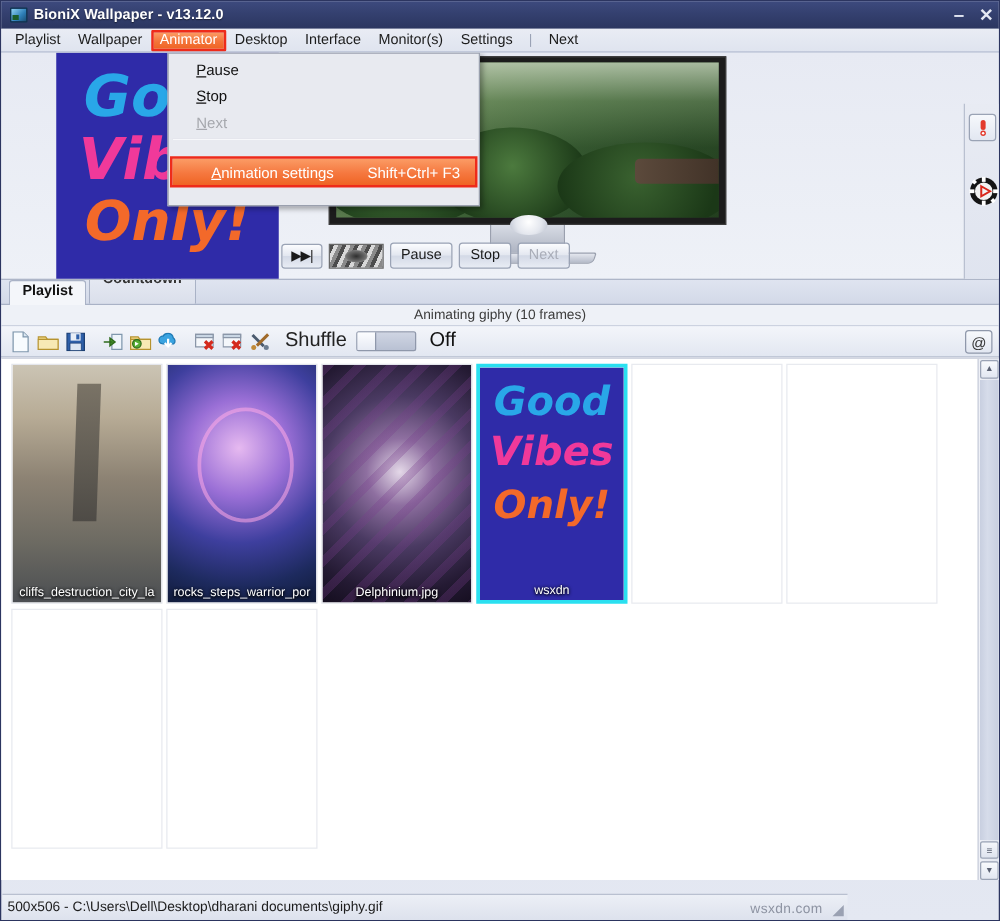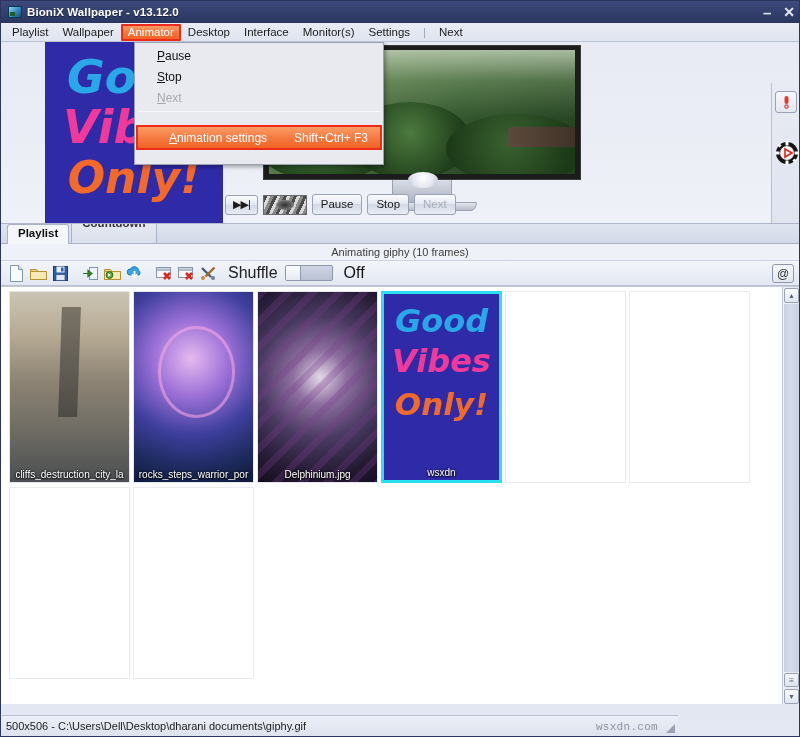--- a/index.html
+++ b/index.html
@@ -440,21 +440,20 @@
     background: linear-gradient(180deg,#eceff6 0%, #dde2ed 100%);
     border-top: 1px solid #b9c0d0;
     display: flex; align-items: center;
     padding-left: 4px;
     font-size: 11px; color: #1c1c1c;
   }
   .watermark {
     position: absolute; right: 20px; bottom: 3px;
     font-size: 11px; color: #8d93a2;
     letter-spacing: .3px;
-    font-family: Liberation Mono, monospace;
   }
   .grip {
     position:absolute; right:3px; bottom:3px;
     width:0;height:0;border-left:9px solid transparent;border-bottom:9px solid #9aa1b2;
   }
   svg { display:block; }
 </style>
 </head>
 <body>
 

